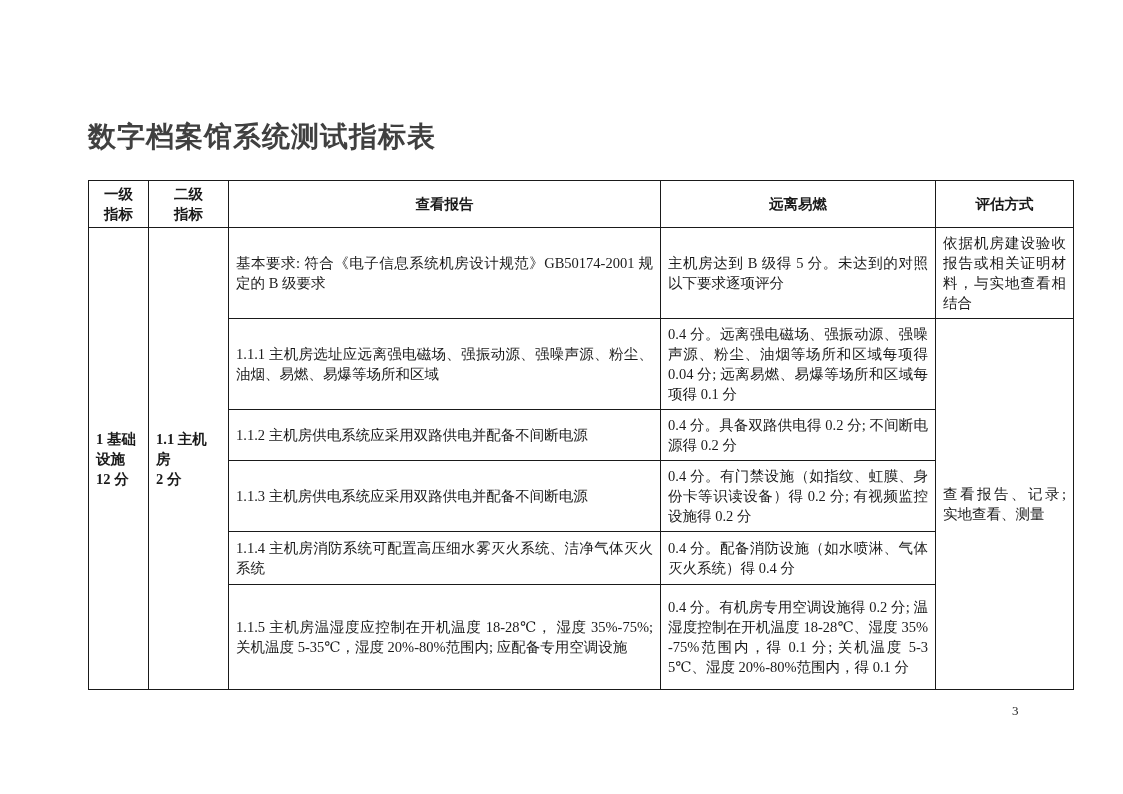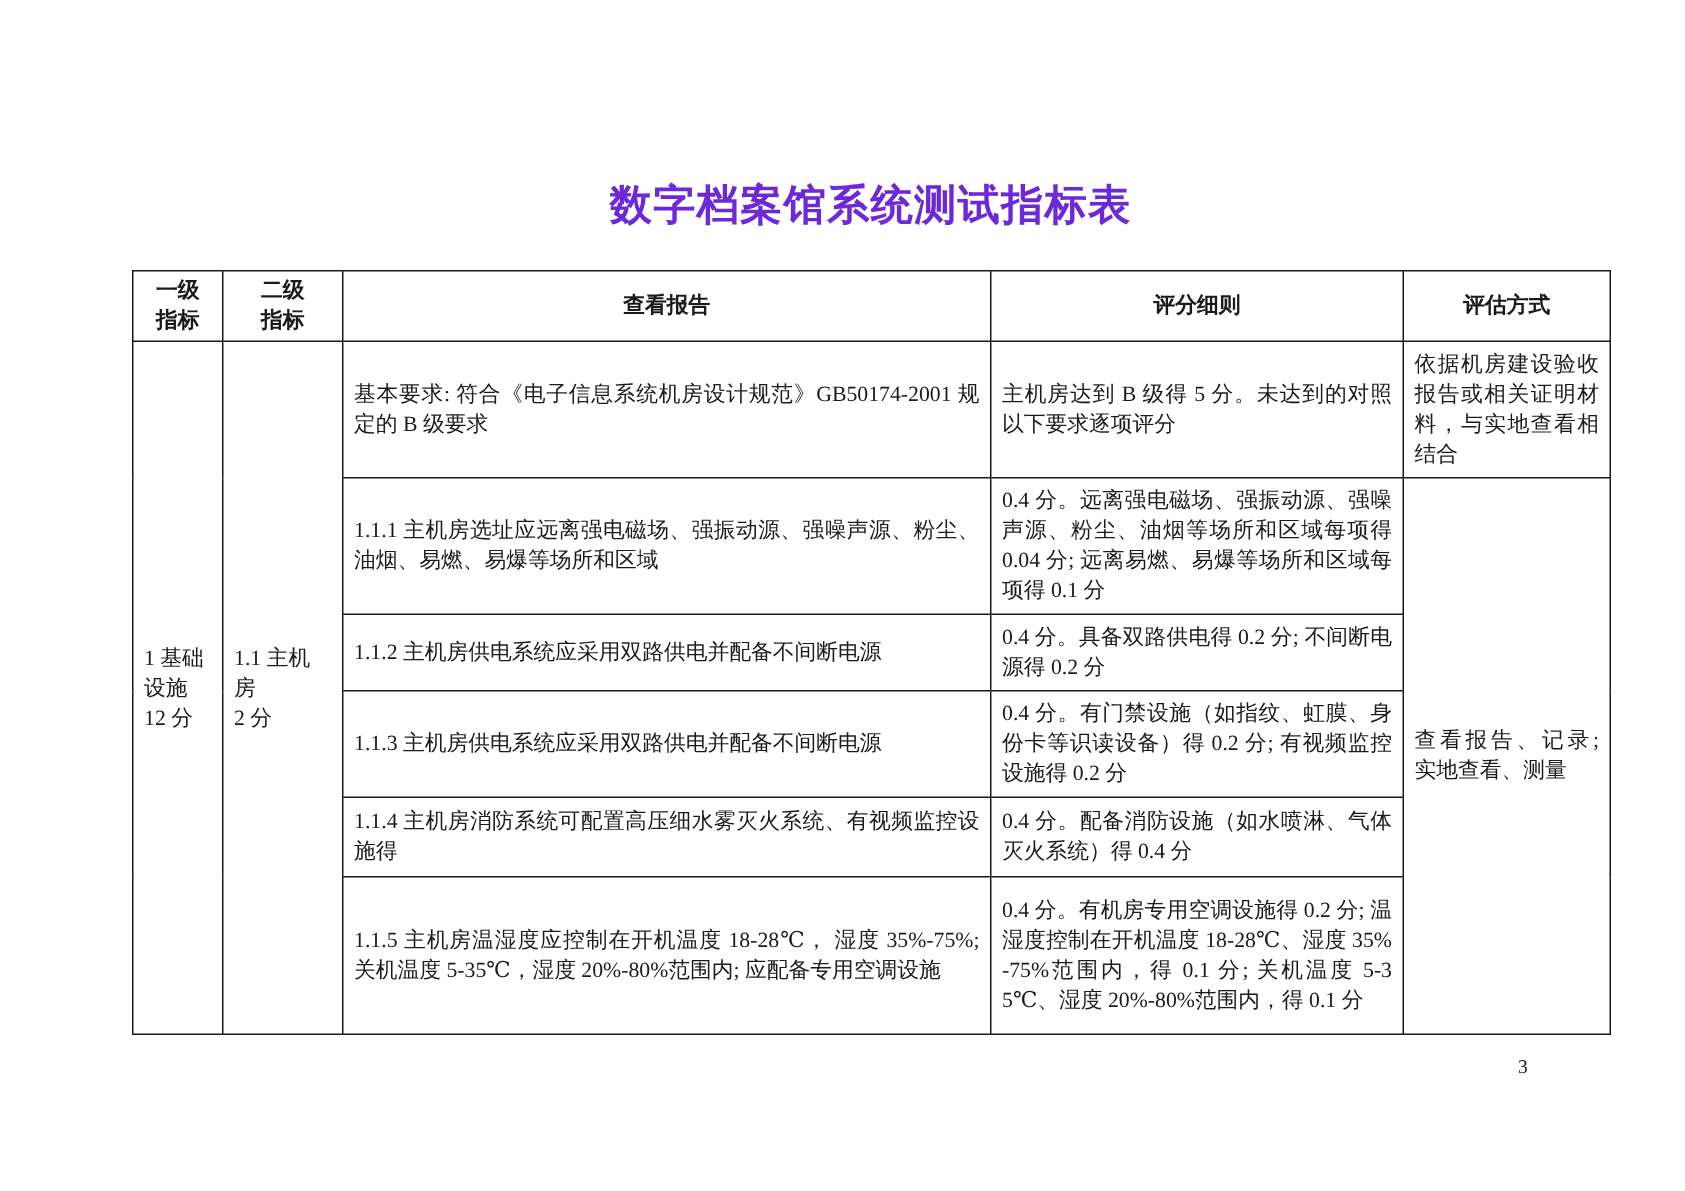--- a/index.html
+++ b/index.html
@@ -8,39 +8,39 @@
     width: 1123px; height: 794px;
     position: relative; overflow: hidden;
     font-family: "Liberation Serif", "DejaVu Serif", serif;
     color: #1a1a1a;
   }
   .page { position: absolute; inset: 0; padding: 118px 50px 0 88px; }
   .doc-title {
     width: 985px;
     font-family: "Liberation Sans", "DejaVu Sans", sans-serif;
     font-weight: 700; font-size: 28px; letter-spacing: 1px;
-    text-align: center; color: #6d28d9;
+    color: #404040;
     margin: 0 0 24px 0;
   }
   table.indicator-table {
     width: 985px; border-collapse: collapse; table-layout: fixed;
   }
   .indicator-table th, .indicator-table td {
     border: 1px solid #1a1a1a;
     font-size: 14.5px; line-height: 20px;
     padding: 5px 7px;
     vertical-align: middle;
     word-break: break-all;
   }
   .indicator-table th {
     font-weight: 700; text-align: center;
     white-space: pre-line; height: 47px; padding: 3px 4px;
   }
   td.justify { text-align: justify; }
-  td.pre { white-space: pre-line; }
+  td.pre { white-space: pre-line; font-weight: bold; }
   td.top-align { vertical-align: top; }
   tr.rr1 { height: 80px; }
   tr.rr2 { height: 84px; }
   tr.rr3 { height: 50px; }
   tr.rr4 { height: 56px; }
   tr.rr5 { height: 53px; }
   tr.rr6 { height: 105px; }
   .page-number {
     position: absolute; left: 1012px; top: 703px;
     font-size: 13px; color: #1a1a1a;
@@ -61,21 +61,21 @@
       <col style="width:275px">
       <col style="width:138px">
     </colgroup>
     <thead>
       <tr>
         <th>一级
 指标</th>
         <th>二级
 指标</th>
         <th>查看报告</th>
-        <th>评分细则</th>
+        <th>远离易燃</th>
         <th>评估方式</th>
       </tr>
     </thead>
     <tbody>
       <tr class="rr1">
         <td rowspan="6" class="pre justify">1 基础
 设施
 12 分</td>
         <td rowspan="6" class="pre justify">1.1 主机
 房
@@ -91,21 +91,21 @@
       </tr>
       <tr class="rr3">
         <td class="justify">1.1.2 主机房供电系统应采用双路供电并配备不间断电源</td>
         <td class="justify">0.4 分。具备双路供电得 0.2 分; 不间断电源得 0.2 分</td>
       </tr>
       <tr class="rr4">
         <td class="justify">1.1.3 主机房供电系统应采用双路供电并配备不间断电源</td>
         <td class="justify">0.4 分。有门禁设施（如指纹、虹膜、身份卡等识读设备）得 0.2 分; 有视频监控设施得 0.2 分</td>
       </tr>
       <tr class="rr5">
-        <td class="justify">1.1.4 主机房消防系统可配置高压细水雾灭火系统、有视频监控设施得</td>
+        <td class="justify">1.1.4 主机房消防系统可配置高压细水雾灭火系统、洁净气体灭火系统</td>
         <td class="justify">0.4 分。配备消防设施（如水喷淋、气体灭火系统）得 0.4 分</td>
       </tr>
       <tr class="rr6">
         <td class="justify">1.1.5 主机房温湿度应控制在开机温度 18-28℃， 湿度 35%-75%; 关机温度 5-35℃，湿度 20%-80%范围内; 应配备专用空调设施</td>
         <td class="justify">0.4 分。有机房专用空调设施得 0.2 分; 温湿度控制在开机温度 18-28℃、湿度 35%-75%范围内，得 0.1 分; 关机温度 5-35℃、湿度 20%-80%范围内，得 0.1 分</td>
       </tr>
     </tbody>
   </table>
 
 </div>

